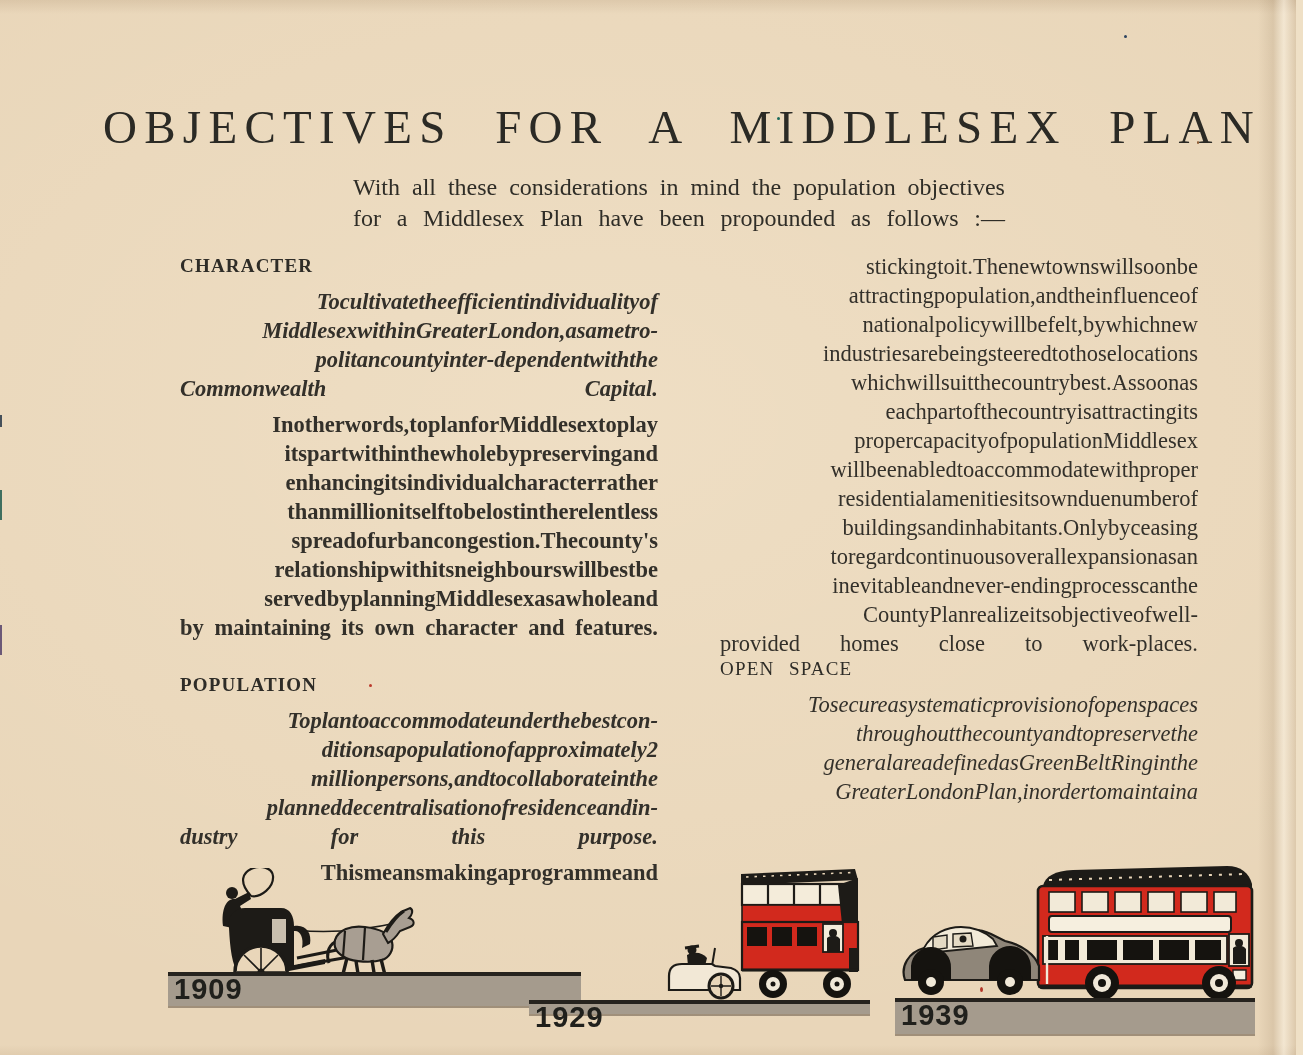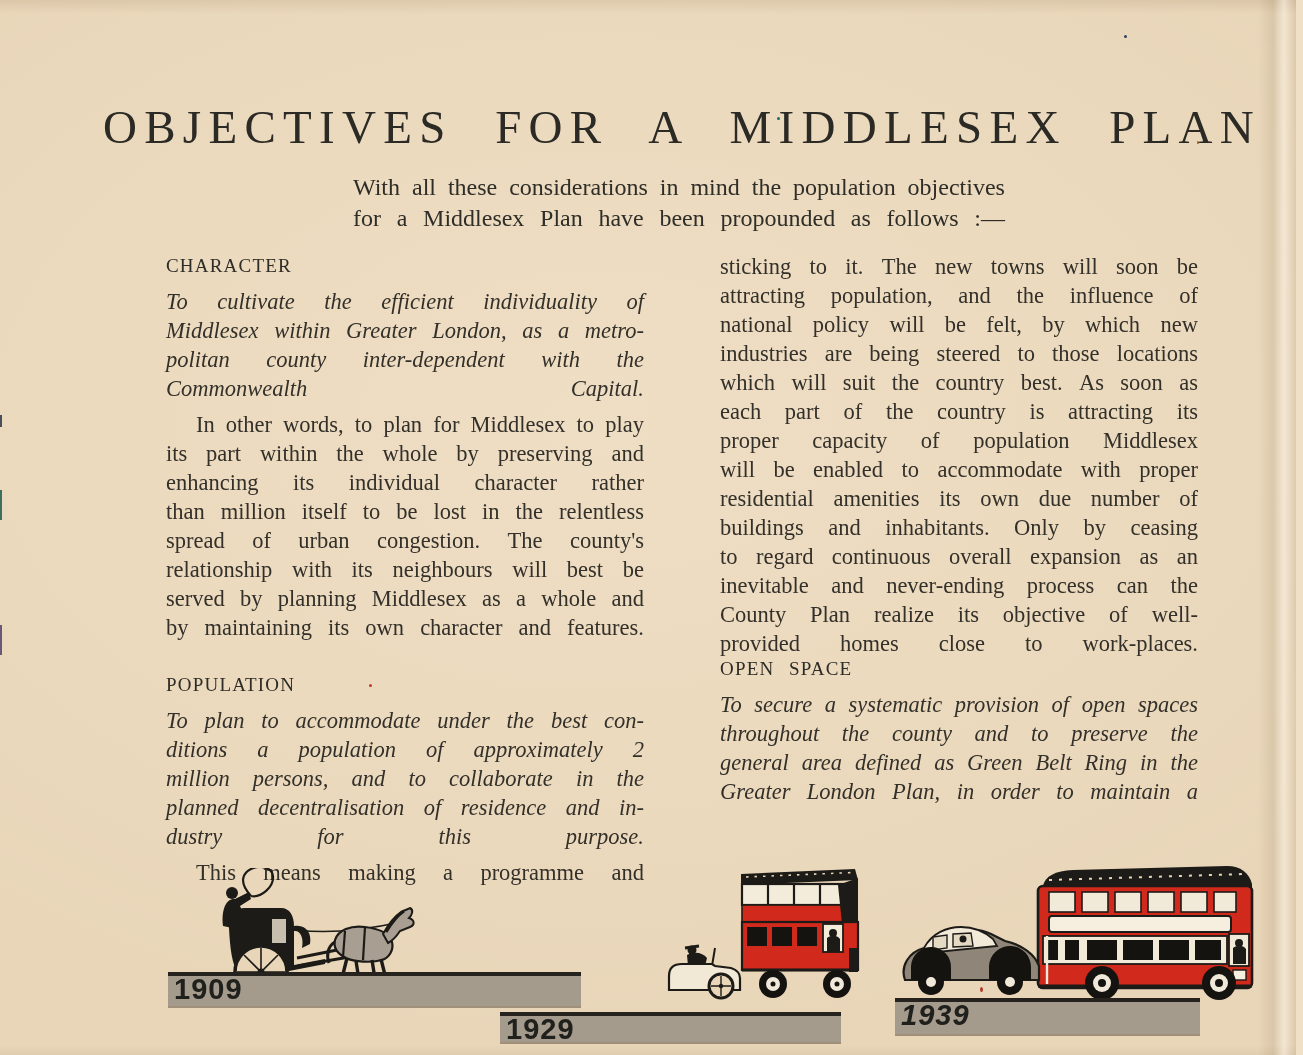--- a/index.html
+++ b/index.html
@@ -27,29 +27,29 @@
     text-align:center; font-size:47px; color:#2b2a25;
     letter-spacing:0.155em; word-spacing:0.5em; white-space:nowrap;
   }
   .subtitle{
     position:absolute; top:172px; left:353px; width:652px;
     font-size:24px; color:#2f2d27;
   }
   .subtitle .jline{line-height:31px;}
 
   .col{position:absolute; width:478px; font-size:22.5px;}
-  .col-left{left:166px; top:255px;}
+  .col-left{left:180px; top:255px;font-weight:bold;}
   .col-right{left:720px; top:252px;}
 
   .sec-heading{
     font-size:19px; letter-spacing:1.2px; word-spacing:0.45em;
     color:#2e2c27; margin:0 0 10px 0; line-height:22px;
   }
   .para{margin:0;}
-  .para .jline{line-height:29px;}
+  .para .jline{line-height:29px;justify-content:flex-end;}
   .italic{font-style:italic;}
   .jline{display:flex; justify-content:space-between;}
   .jline.no-j{justify-content:space-between; gap:0.30em;}
   .indent .jline:first-child{padding-left:30px;}
   .mt-body{margin-top:7px;}
   .mt-pop{margin-top:32px;}
   .mt-open{}
 
   .illustration{position:absolute;}
   .ground-strip{
@@ -557,20 +557,20 @@
       <circle cx="34" cy="122" r="13" fill="#15130f"></circle>
       <circle cx="34" cy="122" r="5" fill="#f0e8d8"></circle>
       <circle cx="113" cy="122" r="13" fill="#15130f"></circle>
       <circle cx="113" cy="122" r="5" fill="#f0e8d8"></circle>
     </g>
   </svg>
 
   <div class="ground-strip" style="left:120px;top:972px;width:413px;height:34px;margin-left:48px;">
     <div class="year-label">1909</div>
   </div>
-  <div class="ground-strip" style="left:500px;top:1000px;width:341px;height:30px;margin-top:12px;">
+  <div class="ground-strip" style="left:529px;top:1000px;width:341px;height:14px;">
     <div class="year-label">1929</div>
   </div>
-  <div class="ground-strip" style="left:895px;top:998px;width:305px;height:36px;font-style:italic;">
+  <div class="ground-strip" style="left:895px;top:998px;width:360px;height:36px;">
     <div class="year-label">1939</div>
   </div>
 
 </div>
 
 </body></html>

